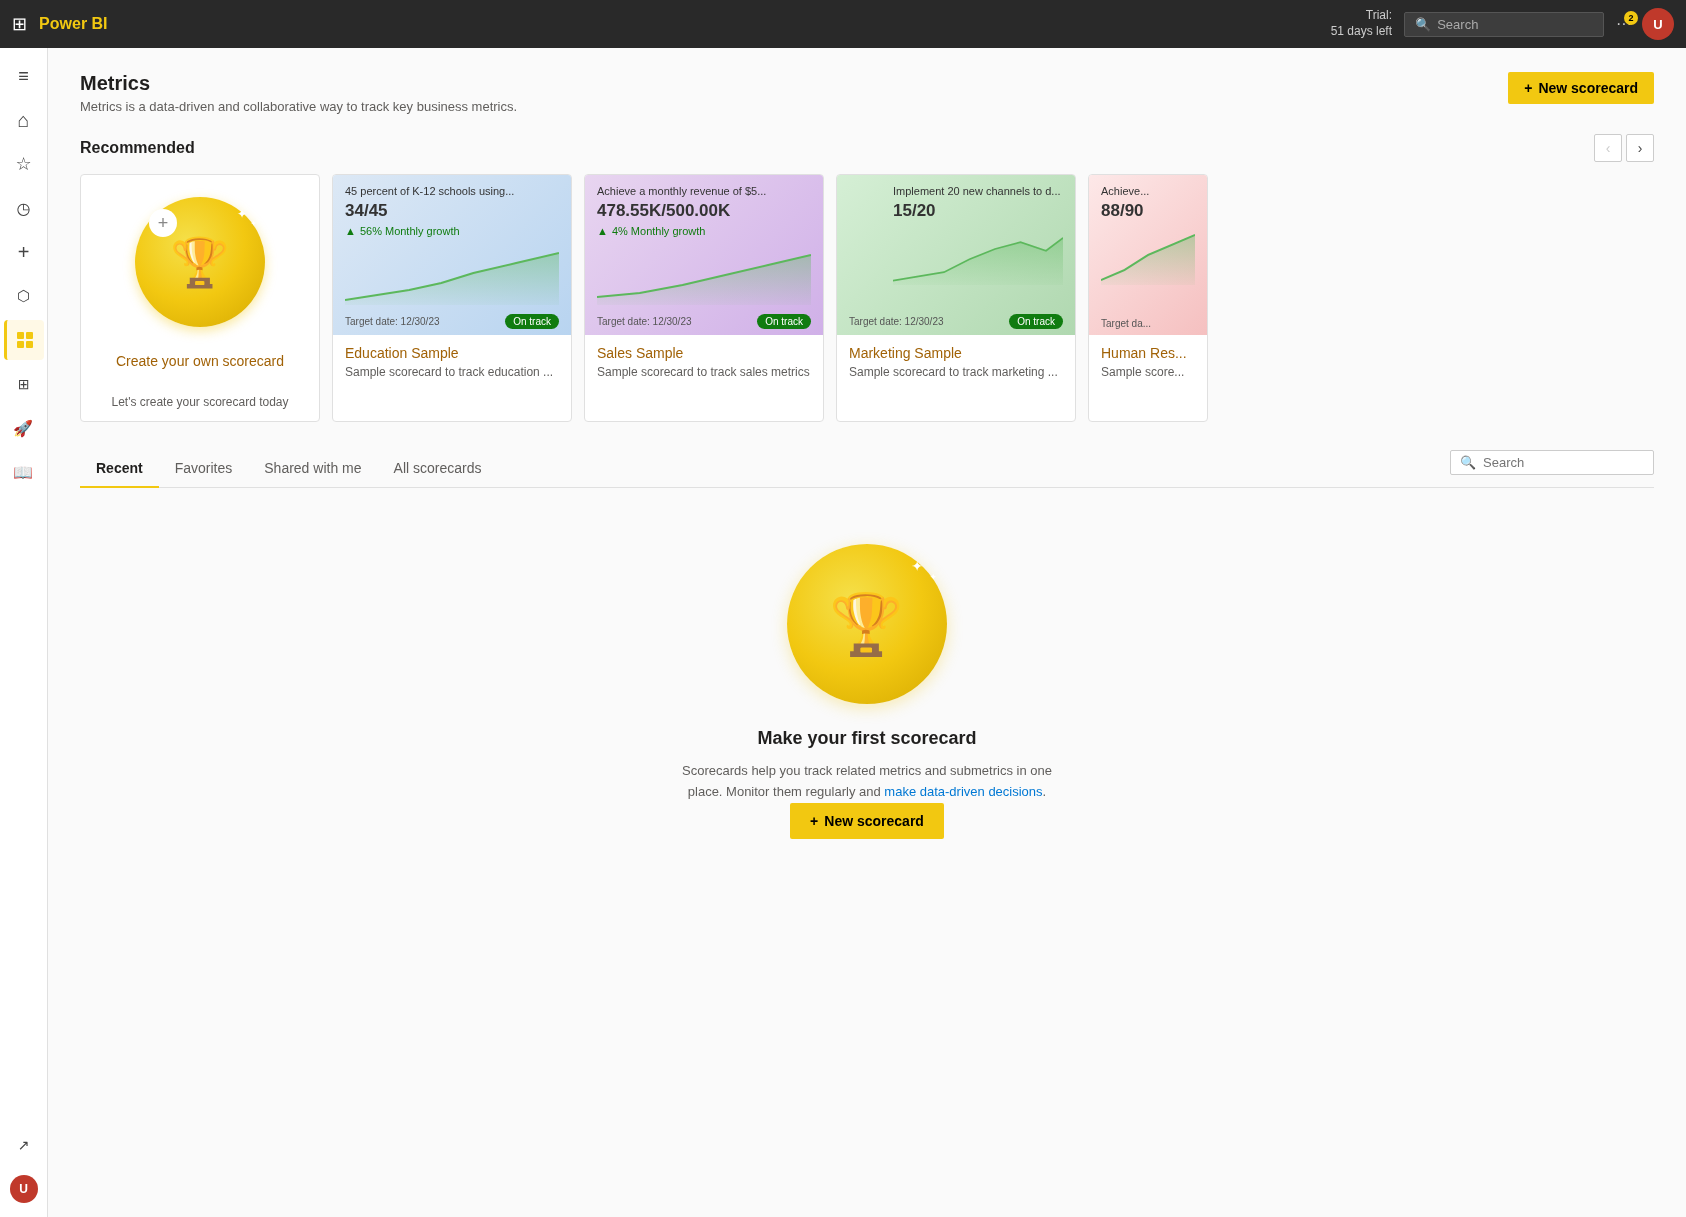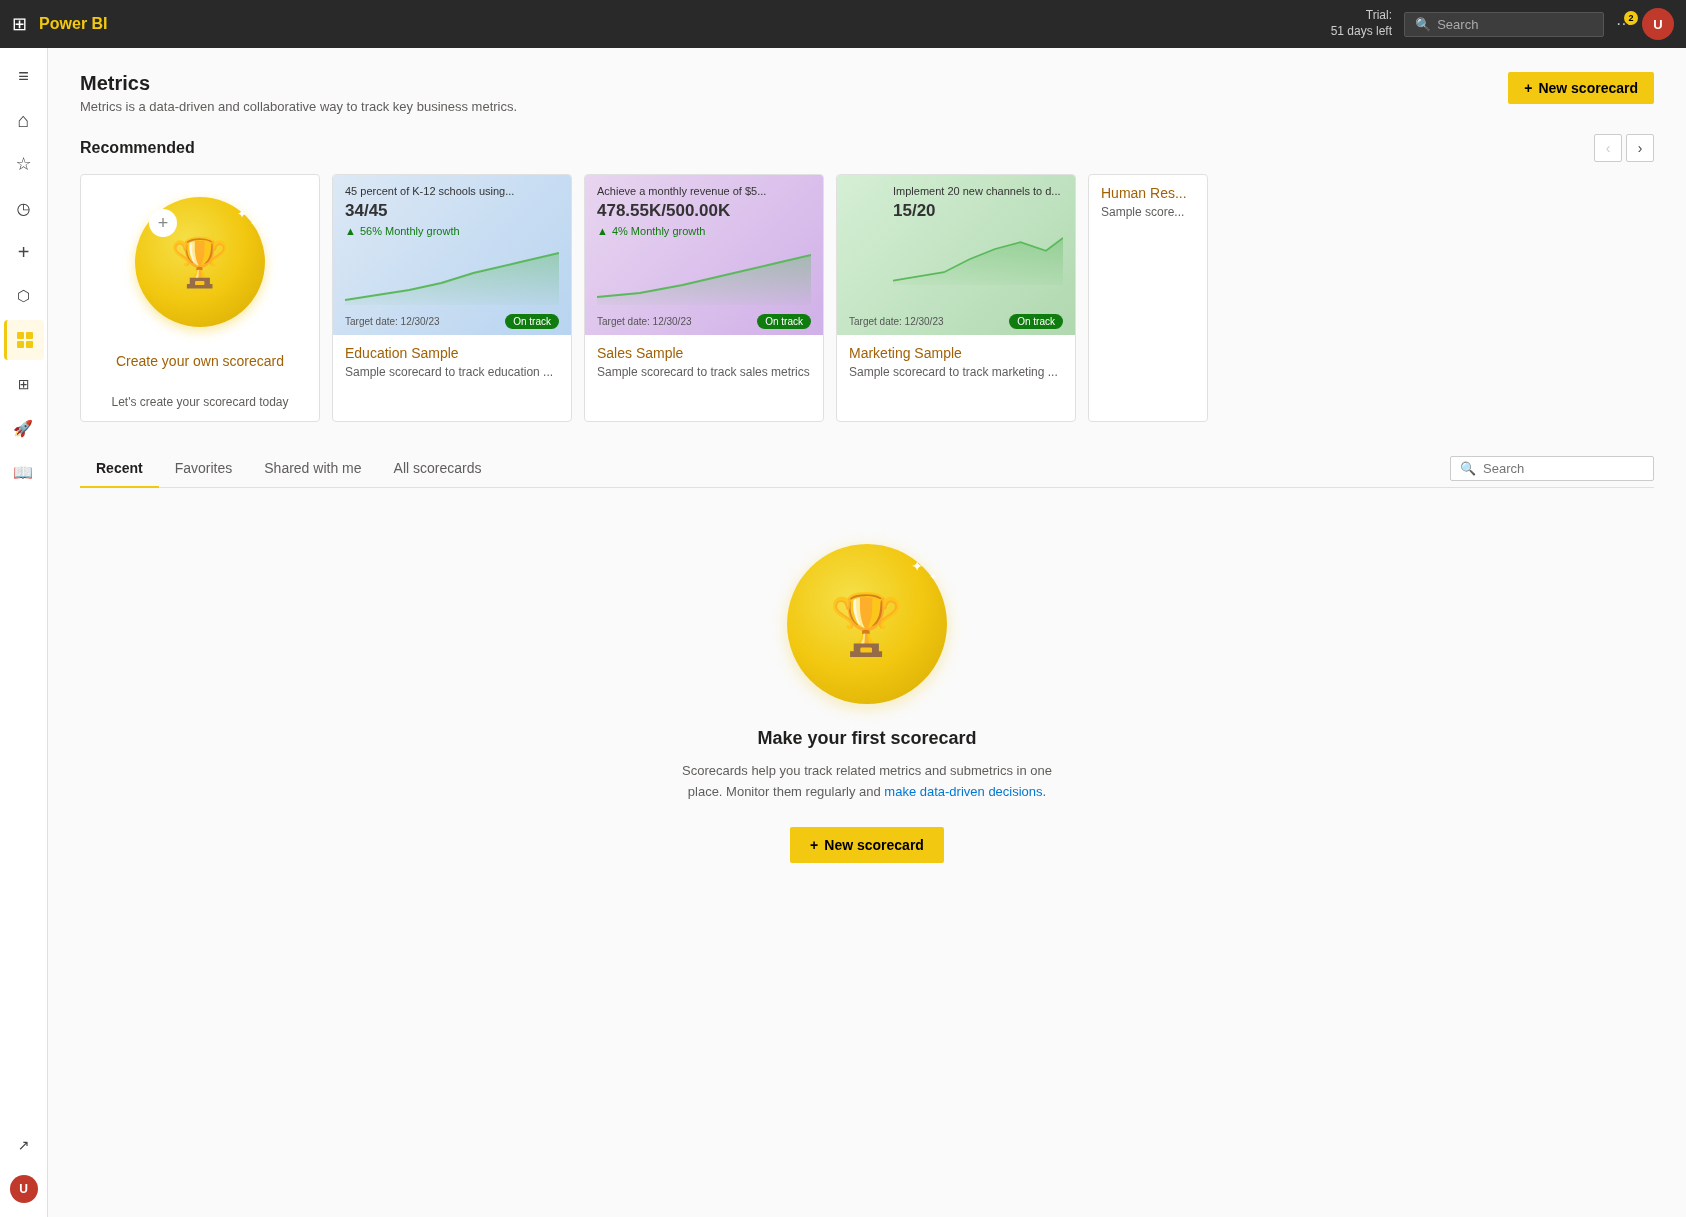--- a/index.html
+++ b/index.html
@@ -223,21 +223,21 @@
       padding: 10px 12px 4px 12px;
     }
     .card-subtitle {
       font-size: 12px; color: #605e5c;
       padding: 0 12px 12px 12px;
     }
 
     
     .tabs {
       display: flex;
-      align-items: center;
+      align-items: flex-start;
       gap: 0;
       border-bottom: 1px solid #e0e0e0;
       margin-bottom: 24px;
     }
     .tab {
       padding: 10px 16px;
       font-size: 14px;
       color: #605e5c;
       cursor: pointer;
       border-bottom: 2px solid transparent;
@@ -269,21 +269,21 @@
       position: relative;
       margin-bottom: 24px;
       box-shadow: 0 4px 16px rgba(242,200,17,0.3);
     }
     .trophy-icon-med { font-size: 60px; color: rgba(255,255,255,0.85); }
     .sparkle-med { position: absolute; color: #fff; }
     .sparkle-med-1 { top: 14px; right: 24px; font-size: 14px; }
     .sparkle-med-2 { top: 28px; right: 10px; font-size: 9px; }
 
     .empty-title { font-size: 18px; font-weight: 600; color: #201f1e; margin-bottom: 12px; }
-    .empty-desc { font-size: 13px; color: #605e5c; text-align: center; max-width: 380px; line-height: 1.6; margin-bottom: 24px; }
+    .empty-desc { font-size: 13px; color: #605e5c; text-align: center; max-width: 380px; line-height: 1.6; }
     .empty-desc a { color: #0078d4; text-decoration: none; }
 
     .new-scorecard-btn-lg {
       background: #f2c811;
       border: none;
       border-radius: 2px;
       padding: 10px 20px;
       font-size: 14px;
       font-weight: 600;
       cursor: pointer;
@@ -459,20 +459,39 @@
           <div class="preview-footer">
             <span>Target date: 12/30/23</span>
             <span class="on-track-badge">On track</span>
           </div>
         </div>
         <div class="card-title">Marketing Sample</div>
         <div class="card-subtitle">Sample scorecard to track marketing ...</div>
       </div>
 
       <div class="scorecard-card" style="min-width:120px;width:120px;">
+        <div class="sample-card-preview preview-hr" style="height:160px;">
+          <div class="preview-content">
+            <div class="preview-text">Achieve...</div>
+            <div class="preview-counter">88/90</div>
+            <svg class="mini-chart" viewBox="0 0 120 60" preserveAspectRatio="none">
+              <defs>
+                <linearGradient id="gradHR" x1="0" y1="0" x2="0" y2="1">
+                  <stop offset="0%" stop-color="#5cb85c" stop-opacity="0.4"></stop>
+                  <stop offset="100%" stop-color="#5cb85c" stop-opacity="0.05"></stop>
+                </linearGradient>
+              </defs>
+              <path d="M0,55 L30,45 L60,30 L90,20 L120,10" stroke="#5cb85c" stroke-width="2" fill="none"></path>
+              <path d="M0,55 L30,45 L60,30 L90,20 L120,10 L120,60 L0,60Z" fill="url(#gradHR)"></path>
+            </svg>
+          </div>
+          <div class="preview-footer">
+            <span>Target da...</span>
+          </div>
+        </div>
         <div class="card-title">Human Res...</div>
         <div class="card-subtitle">Sample score...</div>
       </div>
 
     </div>
 
     <div class="tabs">
       <div class="tab active">Recent</div>
       <div class="tab">Favorites</div>
       <div class="tab">Shared with me</div>

